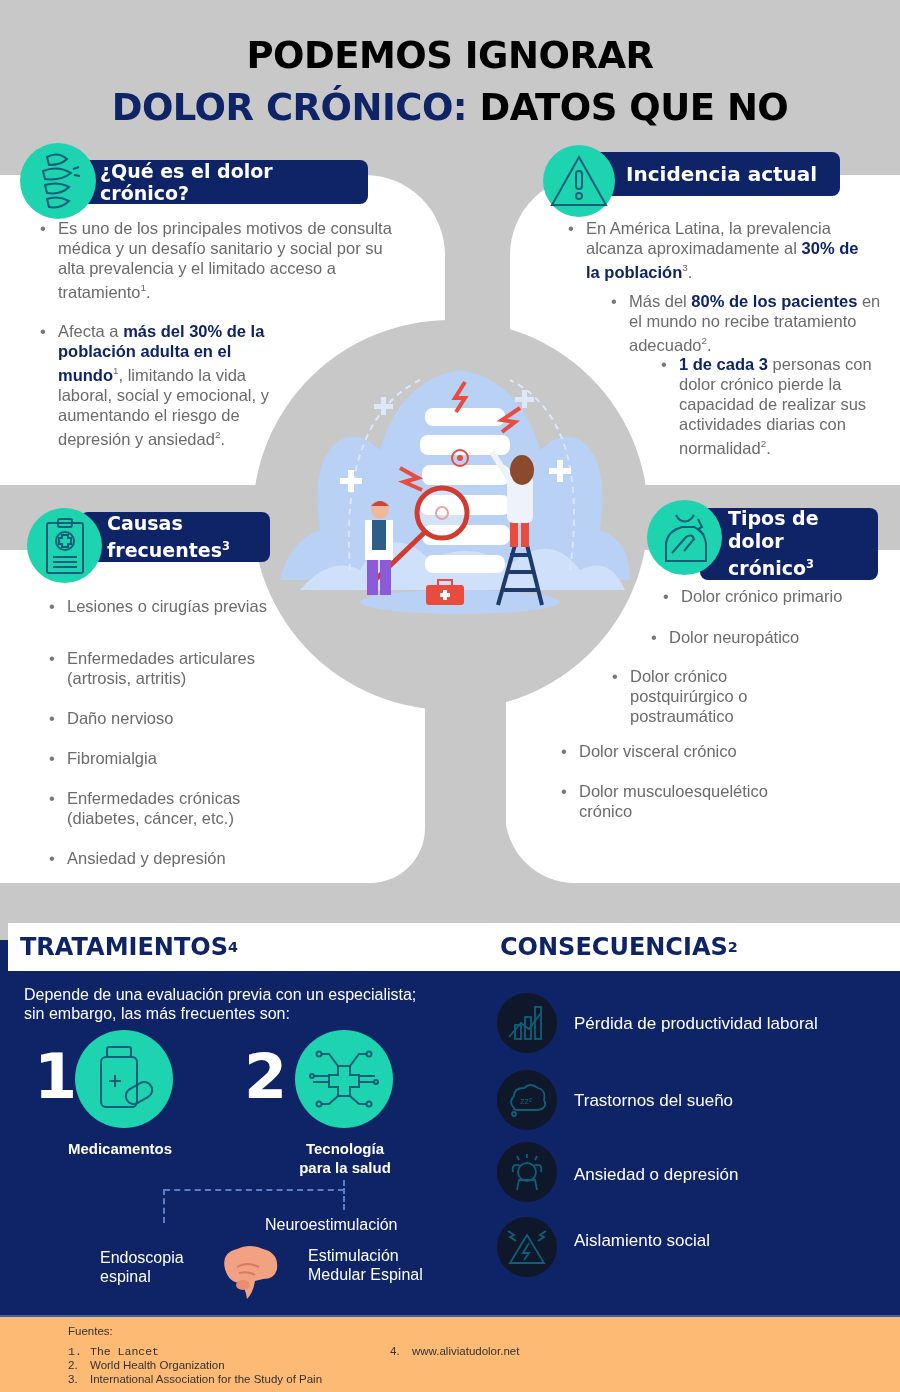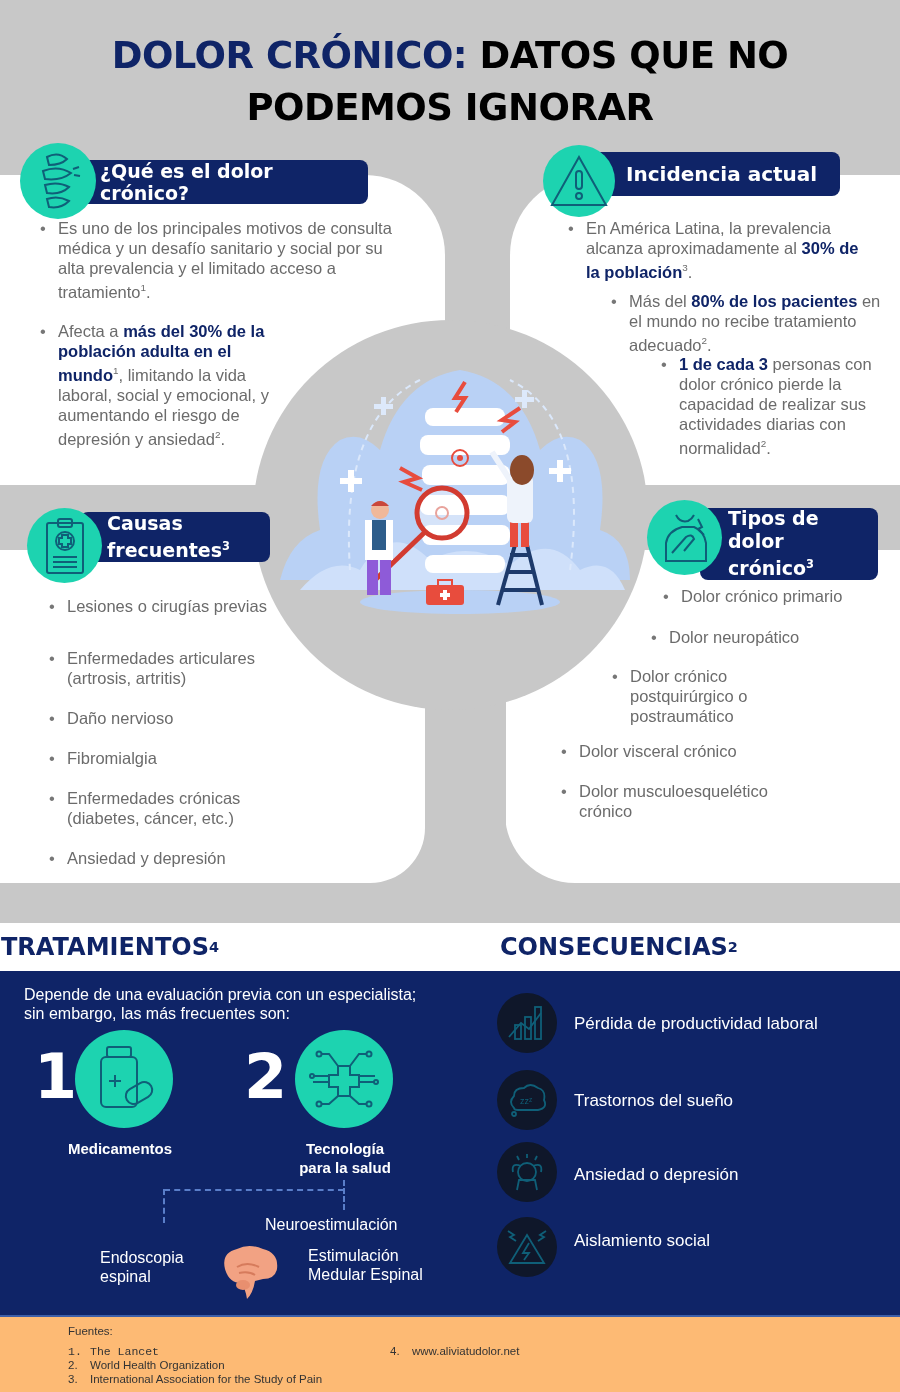--- a/index.html
+++ b/index.html
@@ -39,21 +39,21 @@
   .txt { position: absolute; font-size: 16.5px; line-height: 20px; color: #6b6b6b; }
   .txt b { color: #0f2467; }
   .txt sup { font-size: 0.6em; }
   .bul { position: absolute; }
   .bul::before { content: "•"; position: absolute; left: -18px; color: #777; }
 
   
   .band { position: absolute; left: 0; top: 940px; width: 900px; height: 375px; background: #0f2467; }
   .box-head { position: absolute; background: #fff; border-radius: 8px; font-family: "DejaVu Sans", sans-serif; font-weight: bold; color: #0f2467; font-size: 24px; display: flex; align-items: center; }
   .box-head sup { font-size: 0.6em; }
-  .bh1 { left: 0; top: 923px; width: 497px; height: 48px; padding-left: 1px; border-radius: 0 8px 8px 0; }
+  .bh1 { left: 8px; top: 923px; width: 497px; height: 48px; padding-left: 12px; border-radius: 0 8px 8px 0; }
   .bh2 { left: 478px; top: 923px; width: 422px; height: 48px; padding-left: 22px; border-radius: 8px 0 0 8px; }
 
   .wtext { position: absolute; color: #fff; font-size: 16px; line-height: 19px; }
   .big-num { position: absolute; color: #fff; font-family: "DejaVu Sans", sans-serif; font-weight: bold; font-size: 62px; }
   .t-circle { position: absolute; width: 98px; height: 98px; border-radius: 50%; background: #1dd3b0; display:flex; align-items:center; justify-content:center; }
   .t-label { position: absolute; color: #fff; font-weight: bold; font-size: 15px; text-align: center; line-height: 19px; }
 
   .c-circle { position: absolute; left: 497px; width: 60px; height: 60px; border-radius: 50%; background: #0f172a; display:flex; align-items:center; justify-content:center; }
   .c-label { position: absolute; left: 574px; color: #fff; font-size: 17px; }
 
@@ -63,22 +63,22 @@
 
   .footer { position: absolute; left: 0; top: 1315px; width: 900px; height: 77px; background: #fdba74; border-top: 2px solid #3d5fa8; }
   .f-title { position: absolute; left: 68px; top: 8px; font-size: 11.5px; color: #333; }
   .f-item { position: absolute; font-size: 11.5px; color: #333; }
   .f-item .n { display: inline-block; width: 22px; }
 </style>
 </head>
 <body>
 
 <div class="title">
+  <div>PODEMOS IGNORAR</div>
   <div><span class="accent">DOLOR CRÓNICO:</span> <span>DATOS QUE NO</span></div>
-  <div>PODEMOS IGNORAR</div>
 </div>
 
 <div class="panel p-tl"></div>
 <div class="panel p-tr"></div>
 <div class="panel p-bl"></div>
 <div class="panel p-br"></div>
 
 <div class="stem"></div>
 <div class="center-circle"></div>
 

